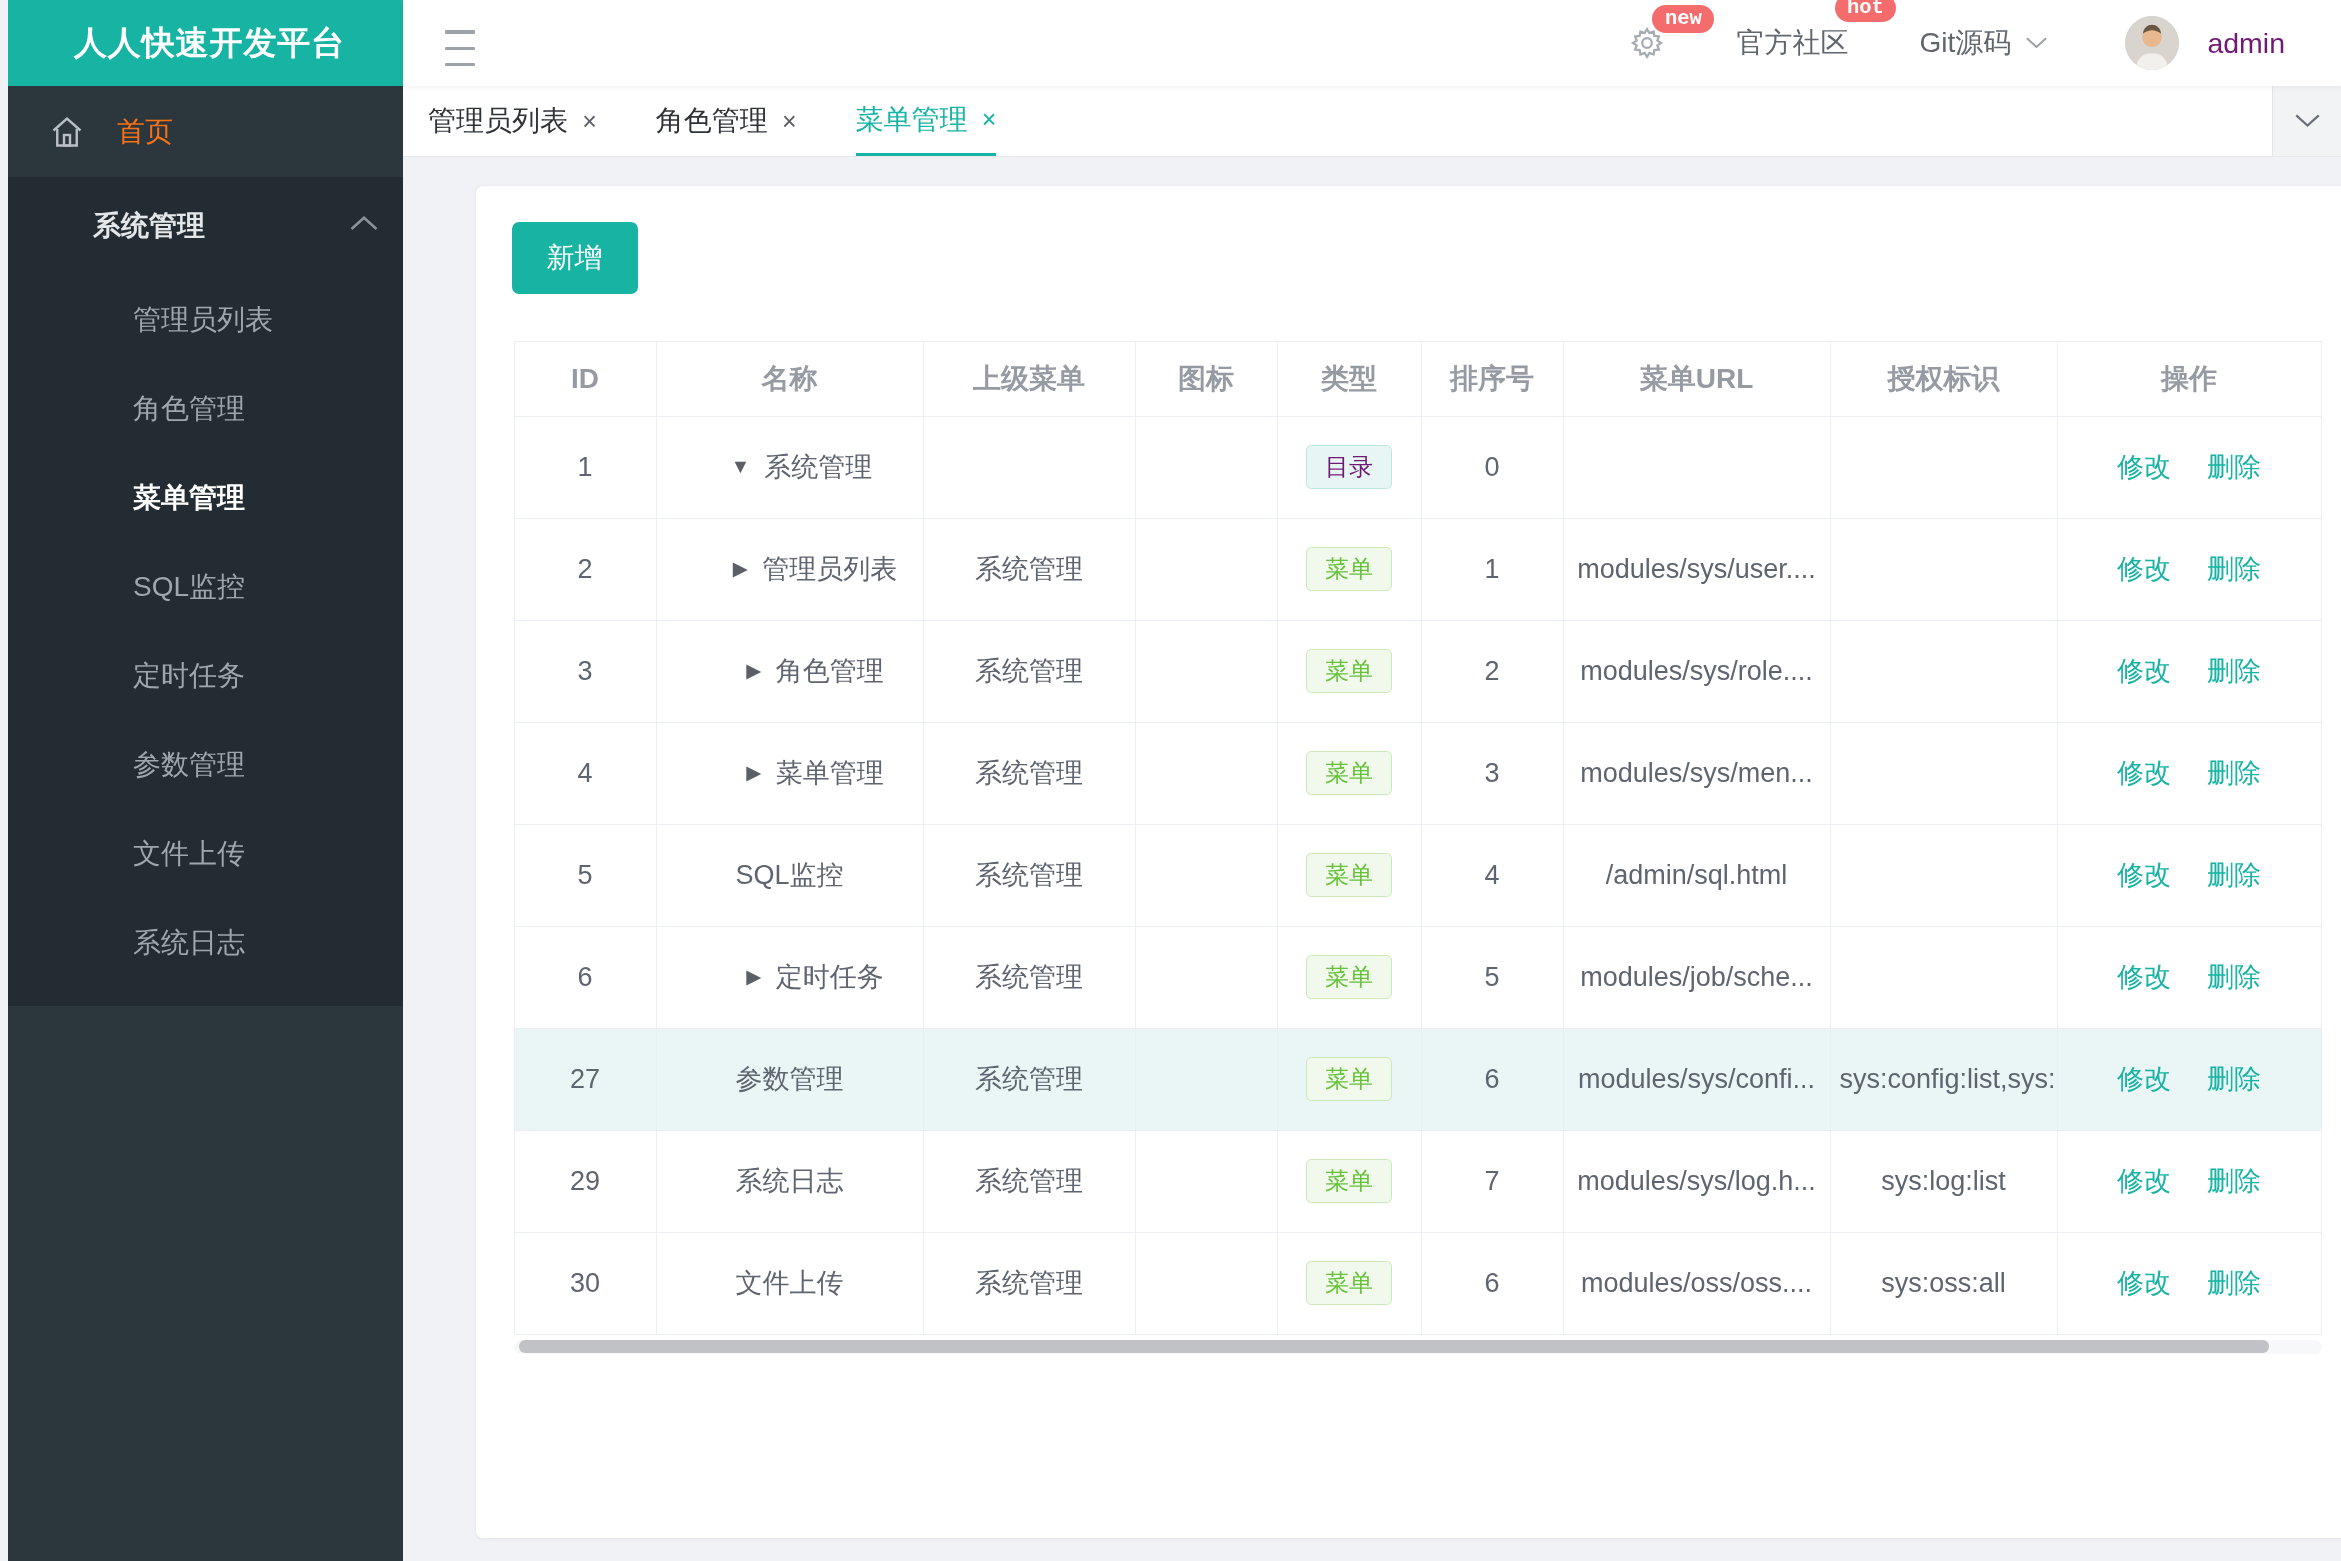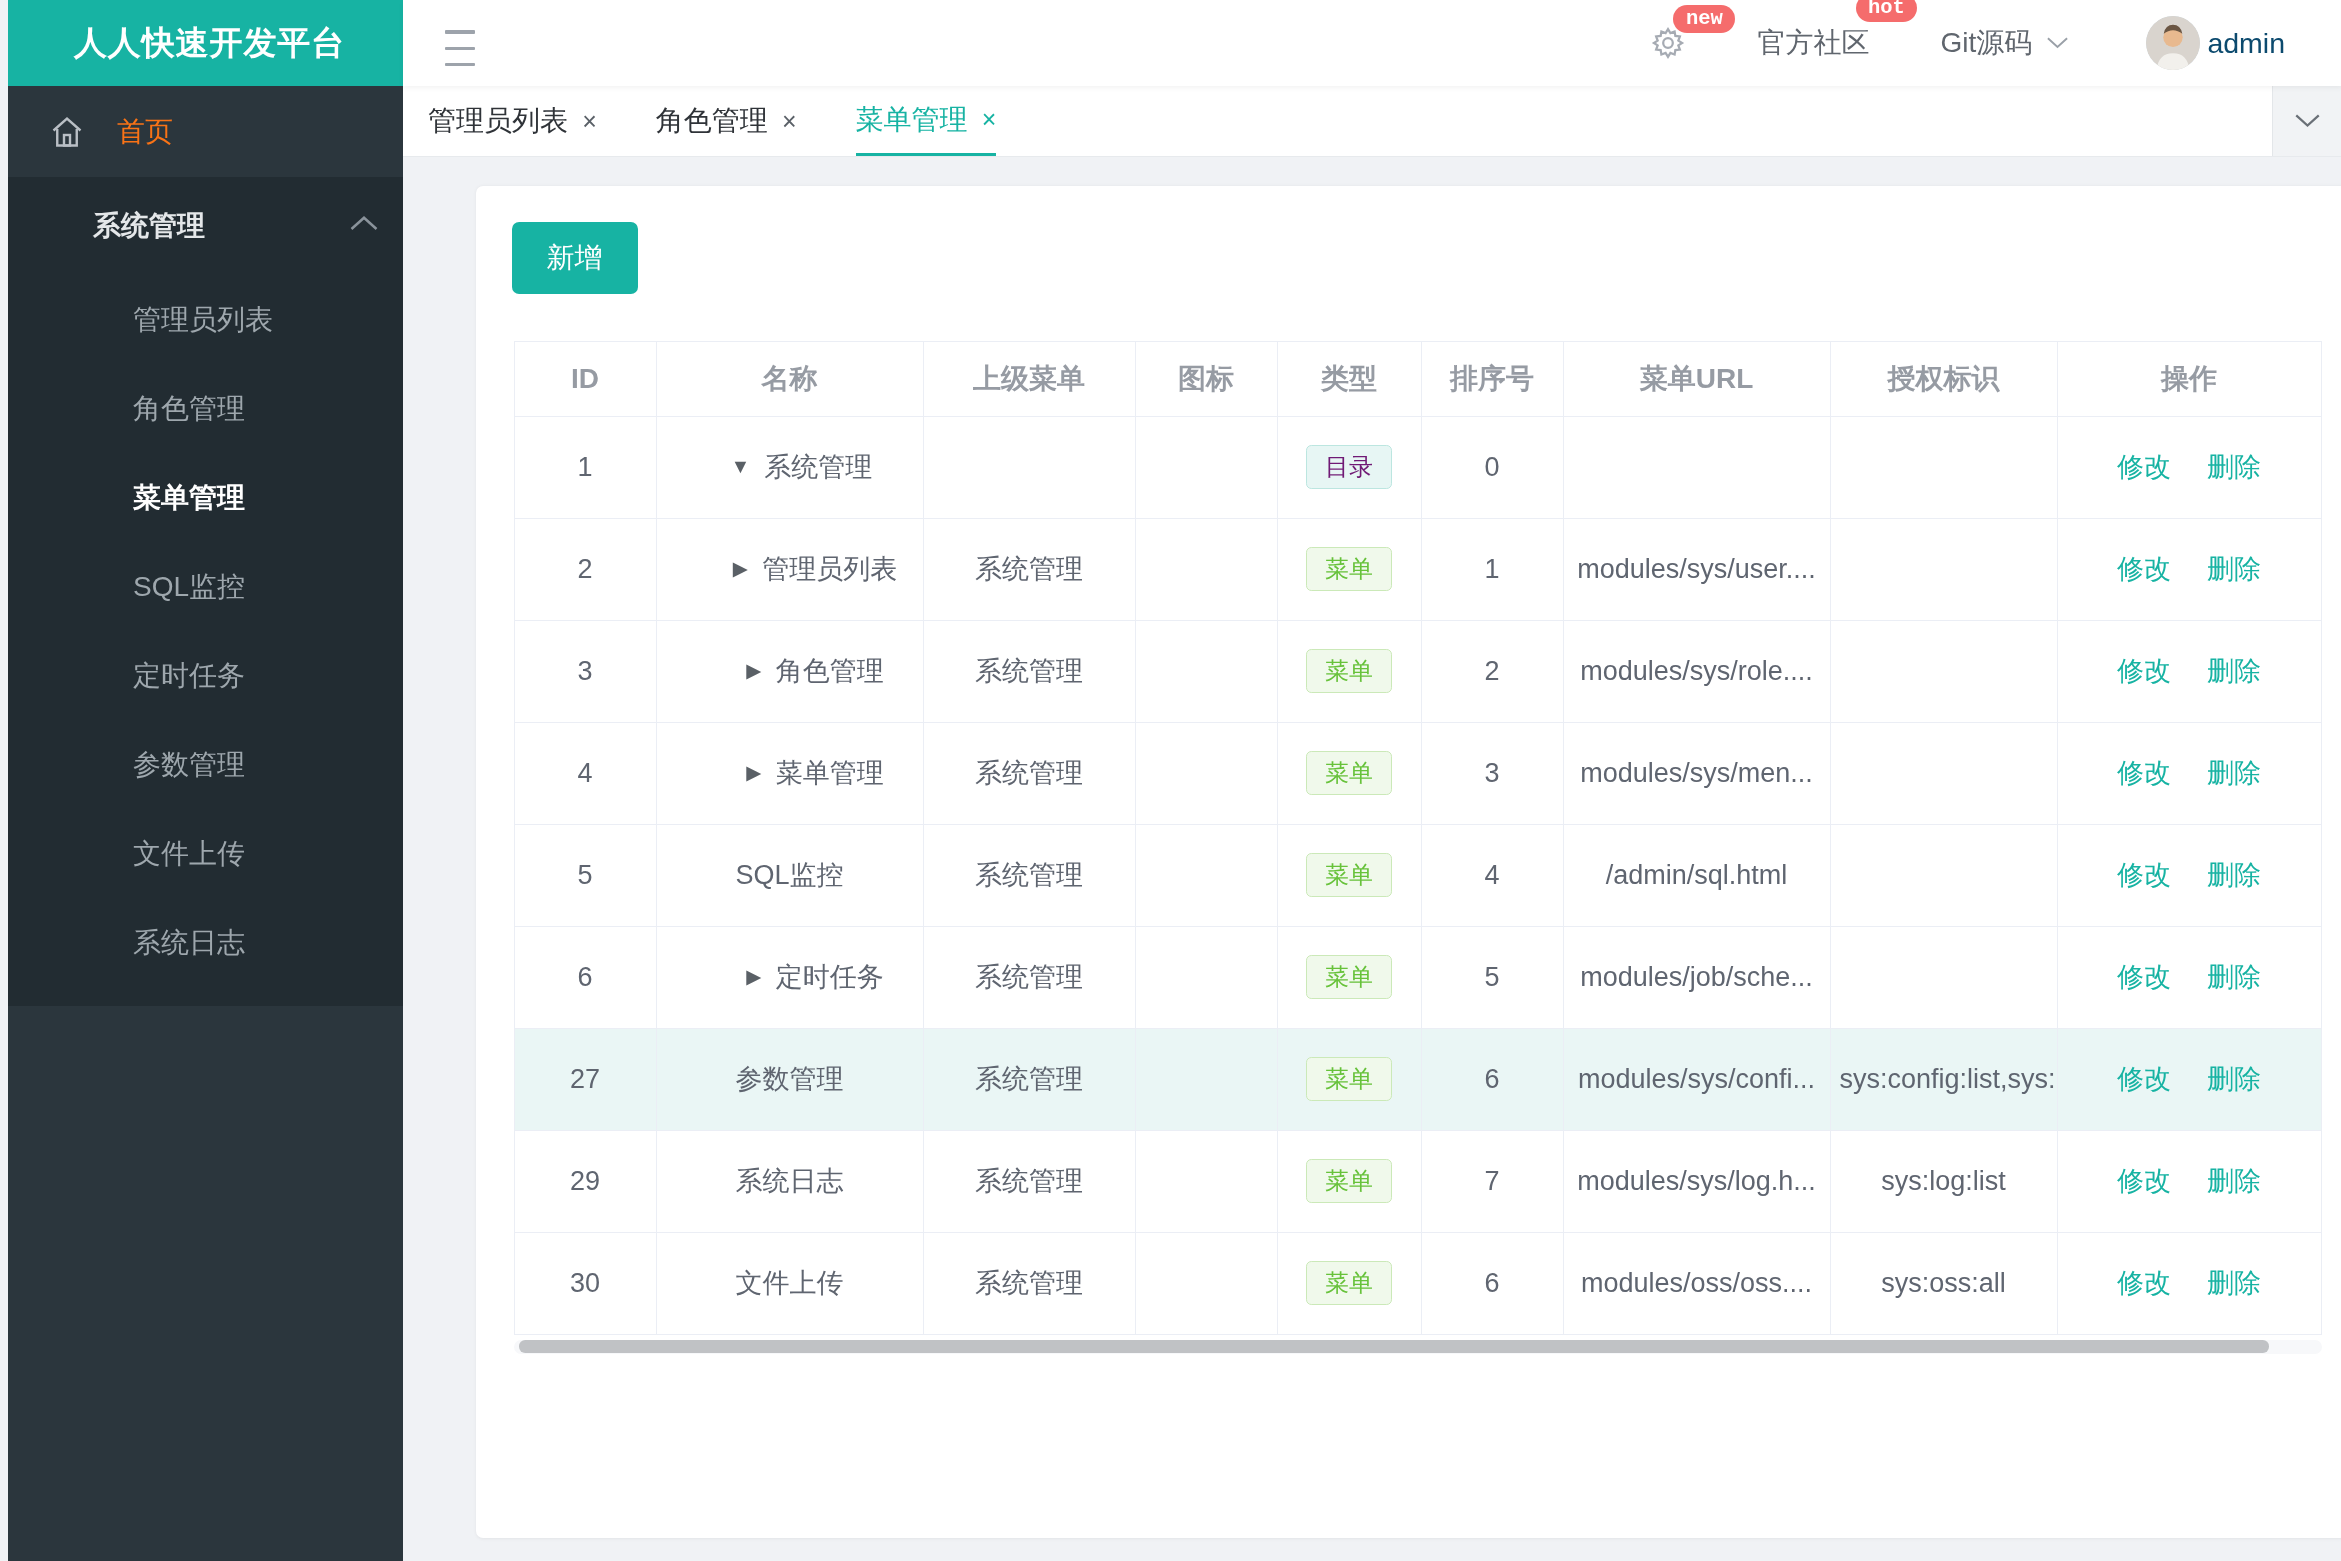--- a/index.html
+++ b/index.html
@@ -36,21 +36,21 @@
   .gear-wrap{position:relative;width:36px;height:36px;}
   .pill-badge{position:absolute;background:#F56C6C;color:#FFF;font-size:20.5px;font-weight:700;
           padding:3.6px 12.5px;border-radius:890px;line-height:1;font-family:Liberation Mono, monospace;}
   .gear-wrap .pill-badge{top:-19.6px;left:23px;}
   .navlink{position:relative;margin-left:71px;color:#60666E;font-size:28px;cursor:pointer;
           display:flex;align-items:center;}
   .navlink .pill-badge{top:-30px;right:-48px;}
   .navlink .dd-chev{margin-left:14.2px;display:flex;}
   .avatar{margin-left:77px;width:54px;height:54px;border-radius:50%;overflow:hidden;
           background:#CFD6DA;cursor:pointer;flex:0 0 auto;}
-  .admin-name{margin-left:7px;color:#0c4a6e;font-size:28.5px;cursor:pointer;}
+  .admin-name{margin-left:28px;color:#701a75;font-size:28.5px;cursor:pointer;}
 
   
   .tabbar{position:absolute;left:0;top:86px;width:1939px;height:70px;background:#FFFFFF;
           border-bottom:0.9px solid #E7EAED;z-index:4;}
   .tabs{position:absolute;left:25px;top:0;height:70px;display:flex;}
   .tab{display:flex;align-items:center;height:70px;margin-right:59px;cursor:pointer;
        color:#2F3338;font-size:28px;box-sizing:border-box;}
   .tab .close{margin-left:14.2px;font-size:25px;color:#5B6168;}
   .tab.active{color:#17B3A3;border-bottom:3.6px solid #17B3A3;}
   .tab.active .close{color:#17B3A3;}

